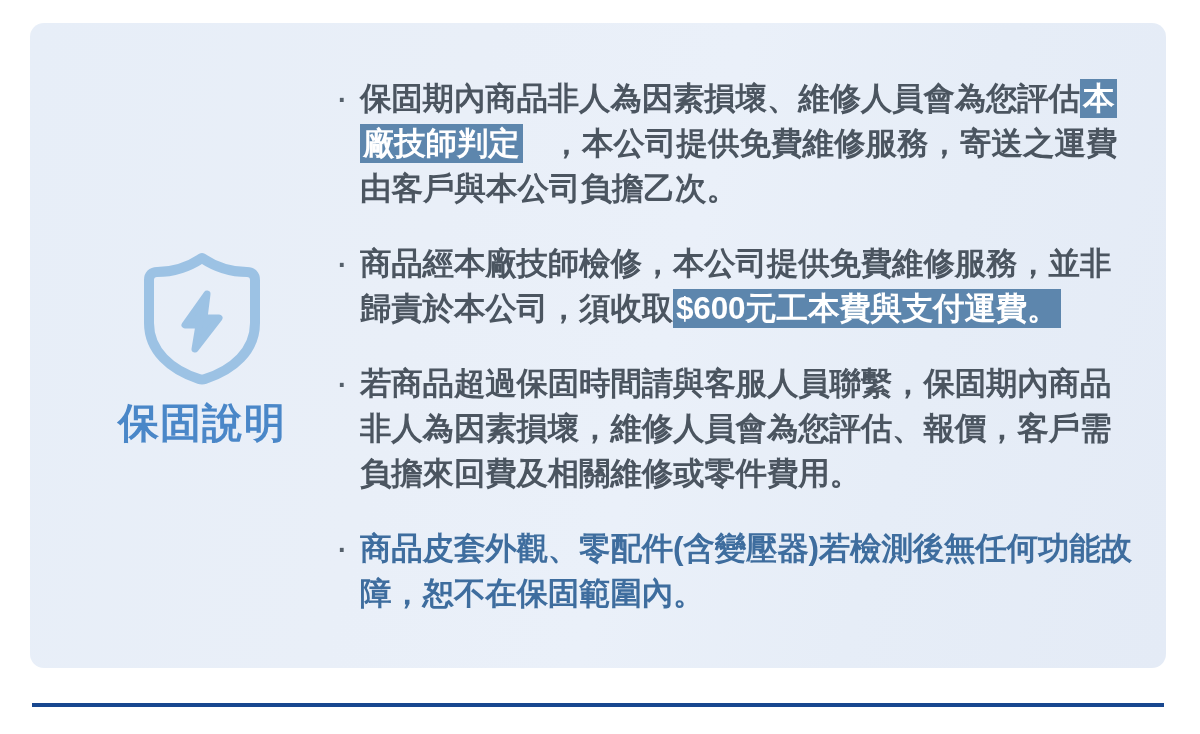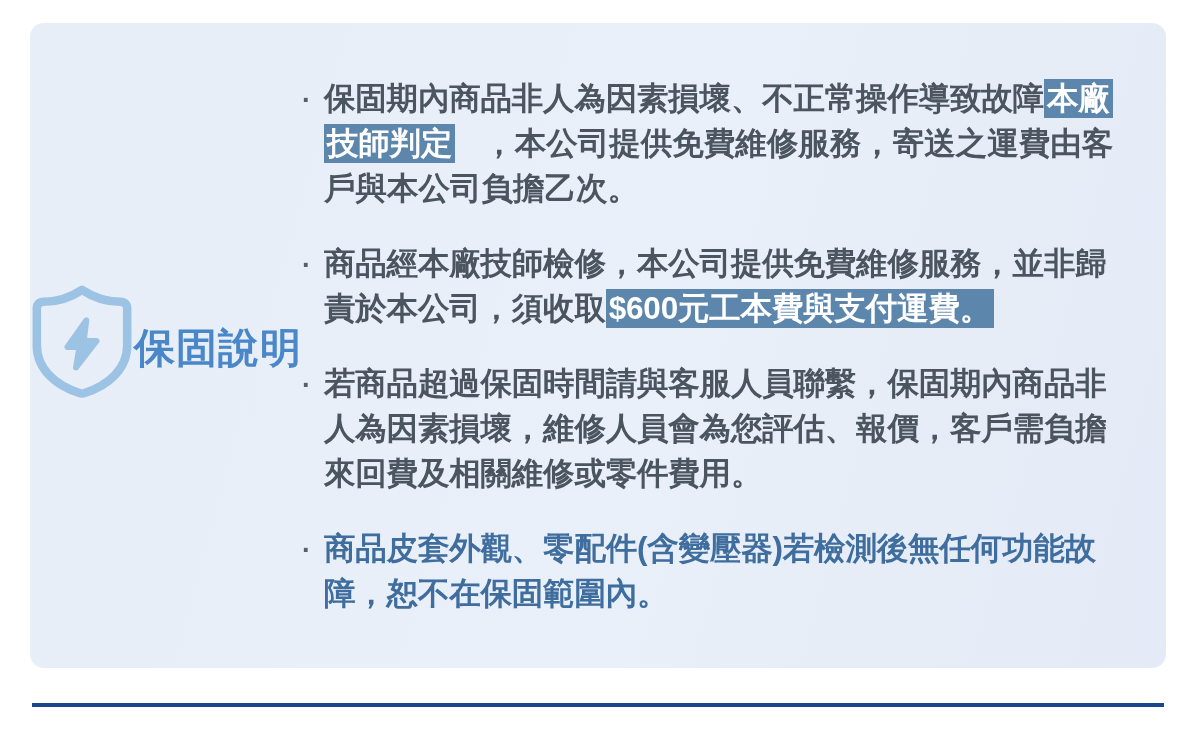--- a/index.html
+++ b/index.html
@@ -27,24 +27,25 @@
     display: flex;
     flex-direction: row;
     align-items: center;
   }
 
   
   #card-left {
     width: 272px;
     flex: 0 0 272px;
     display: flex;
-    flex-direction: row;
+    flex-direction: column;
     align-items: center;
     justify-content: center;
     padding-top: 6px;
+    margin-left: 36px;
   }
 
   #shield-icon-wrap {
     width: 122px;
     height: 134px;
     display: block;
     margin-bottom: 16px;
   }
   #shield-icon-wrap svg {
     display: block;
@@ -133,21 +134,21 @@
     </div>
 
     <div id="section-label">保固說明</div>
 
   </div>
 
   <div id="card-right">
 
     <div class="bullet-row">
       <span class="bullet-dot">·</span>
-      <span class="bullet-text"><span>保固期內商品非人為因素損壞、不正常操作導致故障</span><span class="hl">本廠技師判定</span><span class="hl-gap">，本公司提供免費維修服務，寄送之運費由客戶與本公司負擔乙次。</span></span>
+      <span class="bullet-text"><span>保固期內商品非人為因素損壞、維修人員會為您評估</span><span class="hl">本廠技師判定</span><span class="hl-gap">，本公司提供免費維修服務，寄送之運費由客戶與本公司負擔乙次。</span></span>
     </div>
 
     <div class="bullet-row">
       <span class="bullet-dot">·</span>
       <span class="bullet-text"><span>商品經本廠技師檢修，本公司提供免費維修服務，並非歸責於本公司，須收取</span><span class="hl">$600元工本費與支付運費。</span></span>
     </div>
 
     <div class="bullet-row">
       <span class="bullet-dot">·</span>
       <span class="bullet-text">若商品超過保固時間請與客服人員聯繫，保固期內商品非人為因素損壞，維修人員會為您評估、報價，客戶需負擔來回費及相關維修或零件費用。</span>

